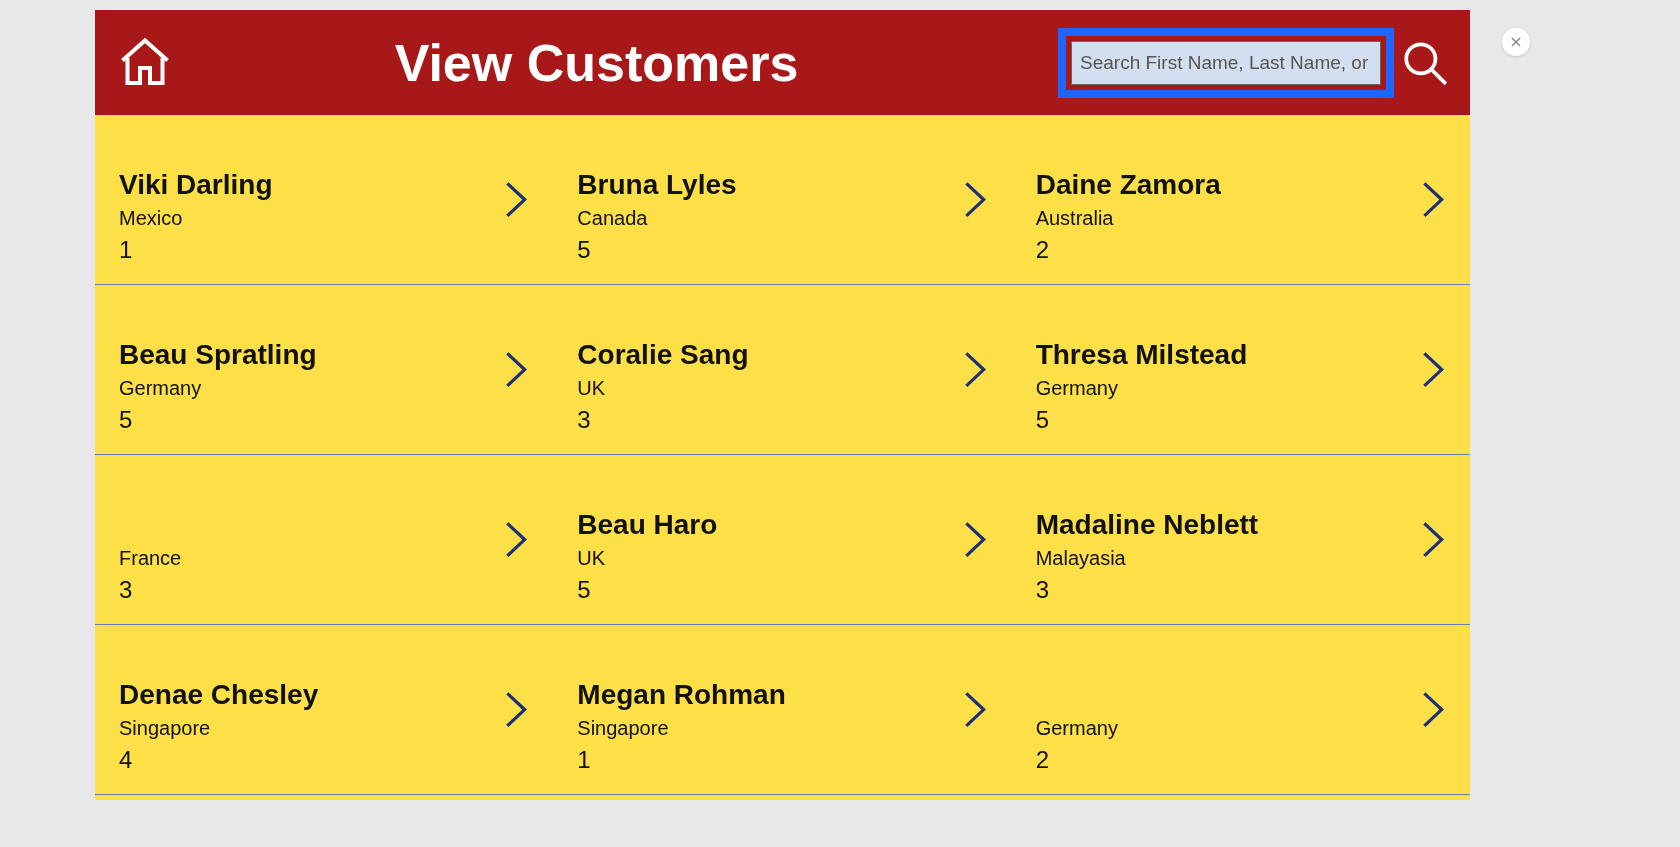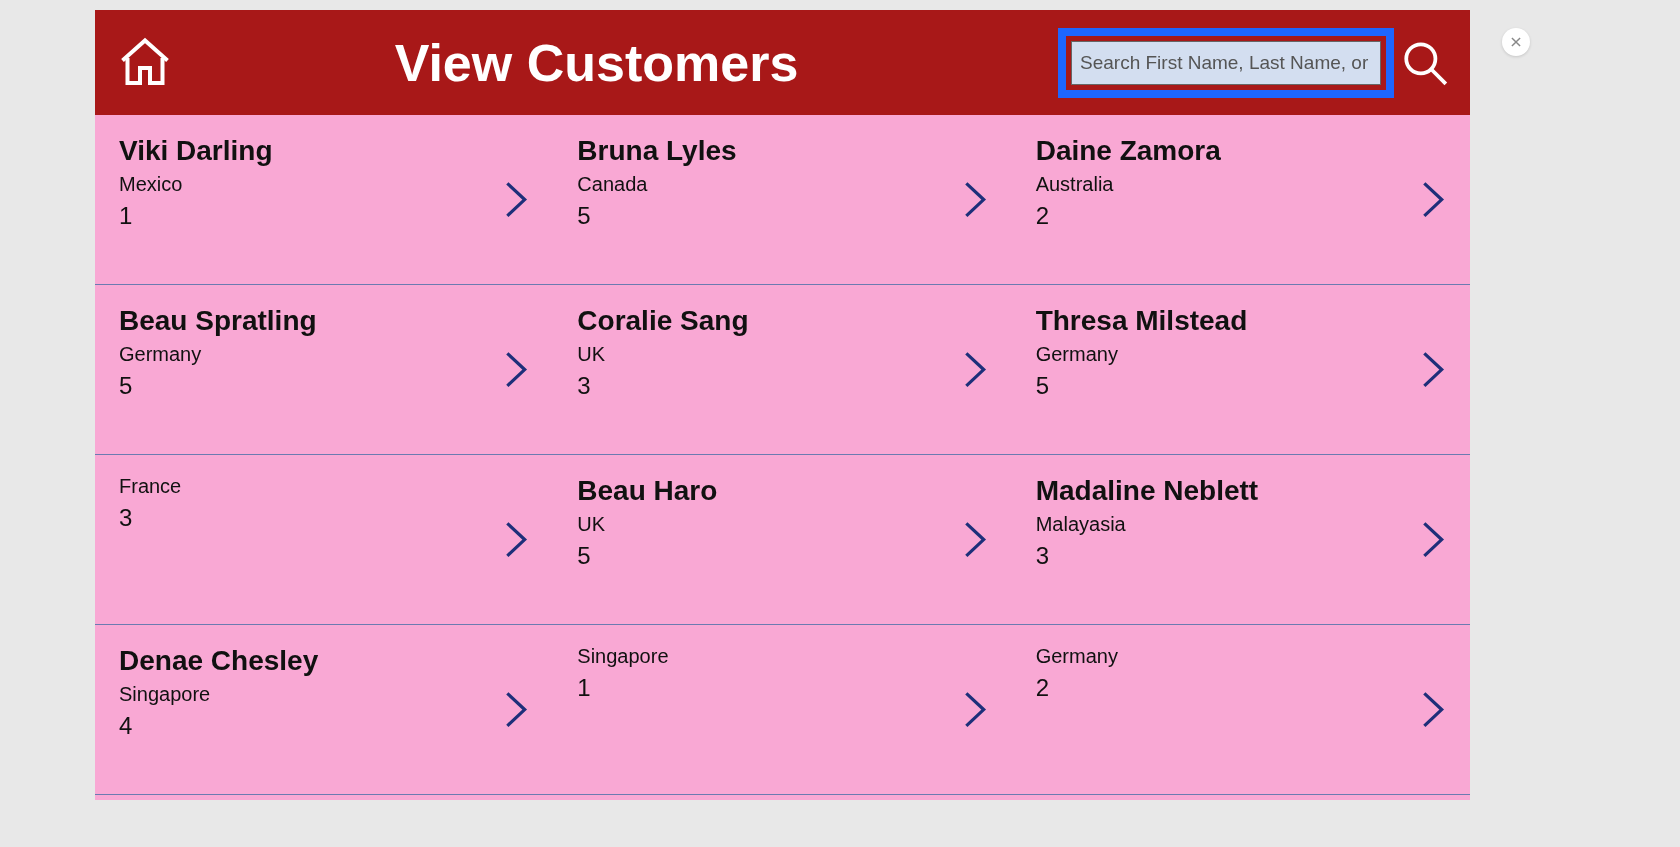--- a/index.html
+++ b/index.html
@@ -13,21 +13,21 @@
       width: 1680px;
       height: 847px;
       position: relative;
     }
     .app-container {
       position: absolute;
       left: 95px;
       top: 10px;
       width: 1375px;
       height: 790px;
-      background: #f9a8d4;
+      background: #fde047;
     }
     .header {
       display: flex;
       align-items: center;
       background: #a81818;
       height: 105px;
       padding: 0 20px;
       position: relative;
     }
     .home-icon {
@@ -92,21 +92,21 @@
       display: flex;
       border-bottom: 1px solid #6b7bb0;
       height: 170px;
     }
     .row:first-child {
       border-top: none;
     }
     .cell {
       flex: 1;
       display: flex;
-      align-items: flex-start;
+      align-items: flex-end;
       padding: 20px 10px 20px 24px;
       position: relative;
       cursor: pointer;
     }
     .cell-content {
       display: flex;
       flex-direction: column;
       gap: 6px;
     }
     .customer-name {
@@ -277,20 +277,21 @@
             <div class="customer-name">Denae  Chesley</div>
             <div class="customer-country">Singapore</div>
             <div class="customer-number">4</div>
           </div>
           <div class="chevron"><svg viewBox="0 0 24 38" fill="none" stroke="currentColor" stroke-width="3">
               <polyline points="4,4 20,19 4,34"></polyline>
             </svg></div>
         </div>
         <div class="cell">
           <div class="cell-content">
+            <div class="customer-name">Megan  Rohman</div>
             <div class="customer-country">Singapore</div>
             <div class="customer-number">1</div>
           </div>
           <div class="chevron"><svg viewBox="0 0 24 38" fill="none" stroke="currentColor" stroke-width="3">
               <polyline points="4,4 20,19 4,34"></polyline>
             </svg></div>
         </div>
         <div class="cell">
           <div class="cell-content">
             <div class="customer-country">Germany</div>

